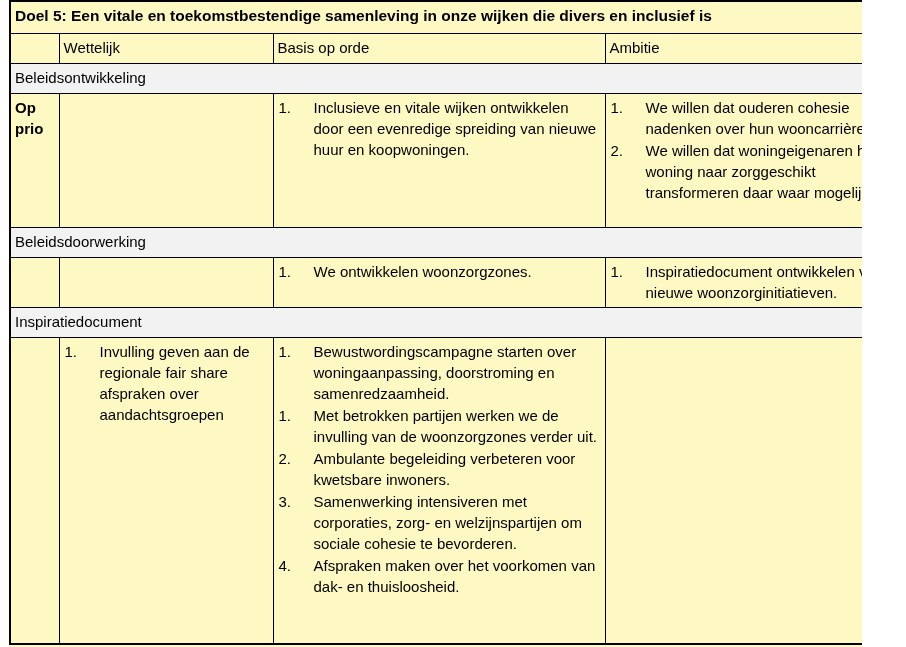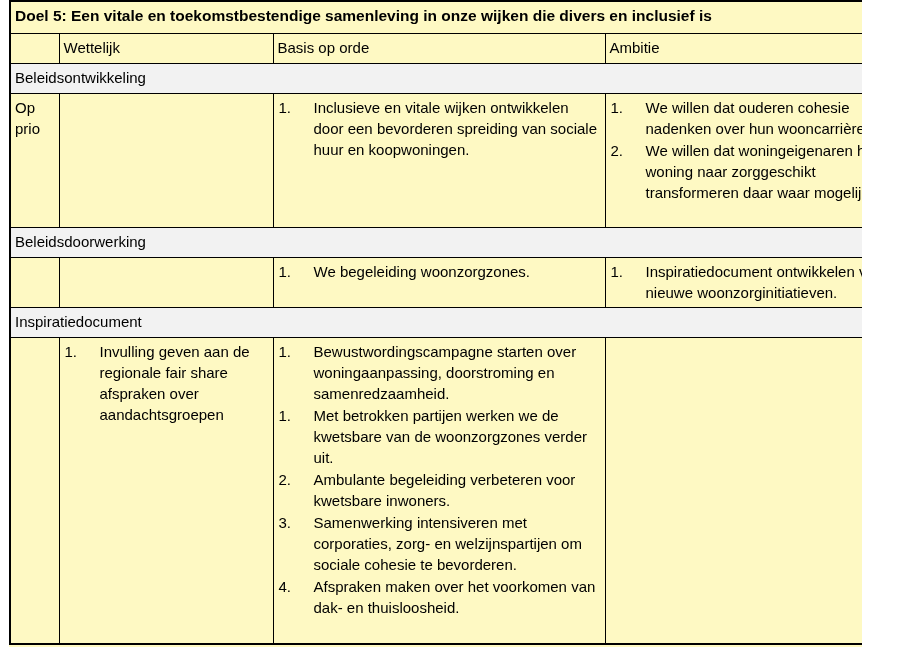--- a/index.html
+++ b/index.html
@@ -42,20 +42,21 @@
     vertical-align: middle;
     padding-left: 5px;
   }
   td.section-cell {
     text-align: left;
     vertical-align: middle;
     background: #f2f2f2;
   }
   td.corner-cell {
     padding-left: 5px;
+    font-weight: bold;
   }
   .li {
     display: flex;
     margin-bottom: 1px;
   }
   .num {
     flex: 0 0 36px;
     padding-left: 1px;
     box-sizing: border-box;
   }
@@ -89,21 +90,21 @@
 
     <tr style="height:30px">
       <td class="section-cell" colspan="4">Beleidsontwikkeling</td>
     </tr>
     <tr style="height:134px">
       <td class="corner-cell">Op prio</td>
       <td></td>
       <td>
             <div class="li">
               <span class="num">1.</span>
-              <span class="txt">Inclusieve en vitale wijken ontwikkelen door een bevorderen spreiding van sociale huur en koopwoningen.</span>
+              <span class="txt">Inclusieve en vitale wijken ontwikkelen door een evenredige spreiding van nieuwe huur en koopwoningen.</span>
             </div>
           </td>
       <td>
             <div class="li">
               <span class="num">1.</span>
               <span class="txt">We willen dat ouderen cohesie nadenken over hun wooncarrière.</span>
             </div>
             <div class="li">
               <span class="num">2.</span>
               <span class="txt">We willen dat woningeigenaren hun woning naar zorggeschikt transformeren daar waar mogelijk.</span>
@@ -113,21 +114,21 @@
 
     <tr style="height:30px">
       <td class="section-cell" colspan="4">Beleidsdoorwerking</td>
     </tr>
     <tr style="height:46px">
       <td class="corner-cell"></td>
       <td></td>
       <td>
             <div class="li">
               <span class="num">1.</span>
-              <span class="txt">We begeleiding woonzorgzones.</span>
+              <span class="txt">We ontwikkelen woonzorgzones.</span>
             </div>
           </td>
       <td>
             <div class="li">
               <span class="num">1.</span>
               <span class="txt">Inspiratiedocument ontwikkelen voor nieuwe woonzorginitiatieven.</span>
             </div>
           </td>
     </tr>
 
@@ -142,21 +143,21 @@
               <span class="txt">Invulling geven aan de regionale fair share afspraken over aandachtsgroepen</span>
             </div>
           </td>
       <td>
             <div class="li">
               <span class="num">1.</span>
               <span class="txt">Bewustwordingscampagne starten over woningaanpassing, doorstroming en samenredzaamheid.</span>
             </div>
             <div class="li">
               <span class="num">1.</span>
-              <span class="txt">Met betrokken partijen werken we de kwetsbare van de woonzorgzones verder uit.</span>
+              <span class="txt">Met betrokken partijen werken we de invulling van de woonzorgzones verder uit.</span>
             </div>
             <div class="li">
               <span class="num">2.</span>
               <span class="txt">Ambulante begeleiding verbeteren voor kwetsbare inwoners.</span>
             </div>
             <div class="li">
               <span class="num">3.</span>
               <span class="txt">Samenwerking intensiveren met corporaties, zorg- en welzijnspartijen om sociale cohesie te bevorderen.</span>
             </div>
             <div class="li">

